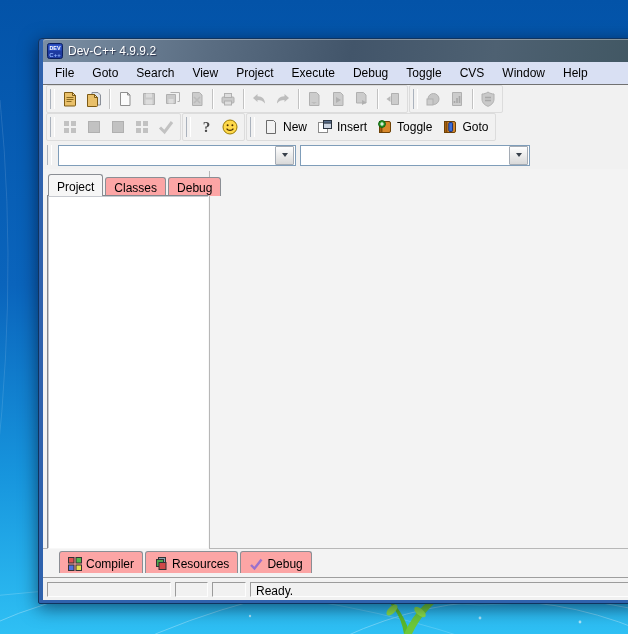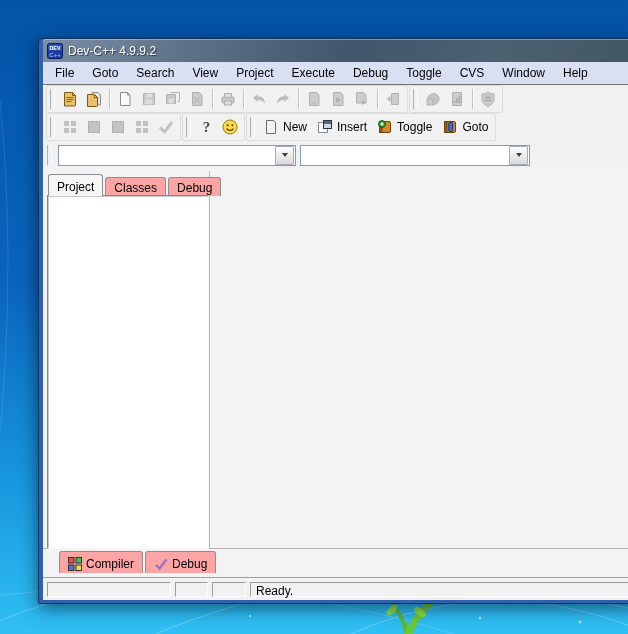--- a/index.html
+++ b/index.html
@@ -388,20 +388,28 @@
                   <rect x="0.5" y="0.5" width="5.5" height="5.5" fill="#e05050"></rect>
               <rect x="8" y="0.5" width="5.5" height="5.5" fill="#50b850"></rect>
               <rect x="0.5" y="8" width="5.5" height="5.5" fill="#5070e0"></rect>
               <rect x="8" y="8" width="5.5" height="5.5" fill="#e8e050"></rect>
                 </g>
             </svg>
             <span>Compiler</span>
           </span>
           <span class="tab">
             <svg class="ticon" viewBox="0 0 14 14">
+              <rect x="4.5" y="0.5" width="7" height="7" fill="#8aa0b0" stroke="#333"></rect>
+              <rect x="2.5" y="2.5" width="7" height="7" fill="#4ea84e" stroke="#333"></rect>
+              <rect x="5" y="5.5" width="7" height="7" fill="#d04848" stroke="#333"></rect>
+            </svg>
+            <span>Resources</span>
+          </span>
+          <span class="tab">
+            <svg class="ticon" viewBox="0 0 14 14">
               <path d="M2 8 l3.5 3.5 L12.5 2.5" stroke="#9a70cc" stroke-width="2.4" fill="none"></path>
             </svg>
             <span>Debug</span>
           </span>
         </div>
 
         <div class="groove"></div>
 
         <div class="statusbar">
           <span class="spane sp1"></span>

